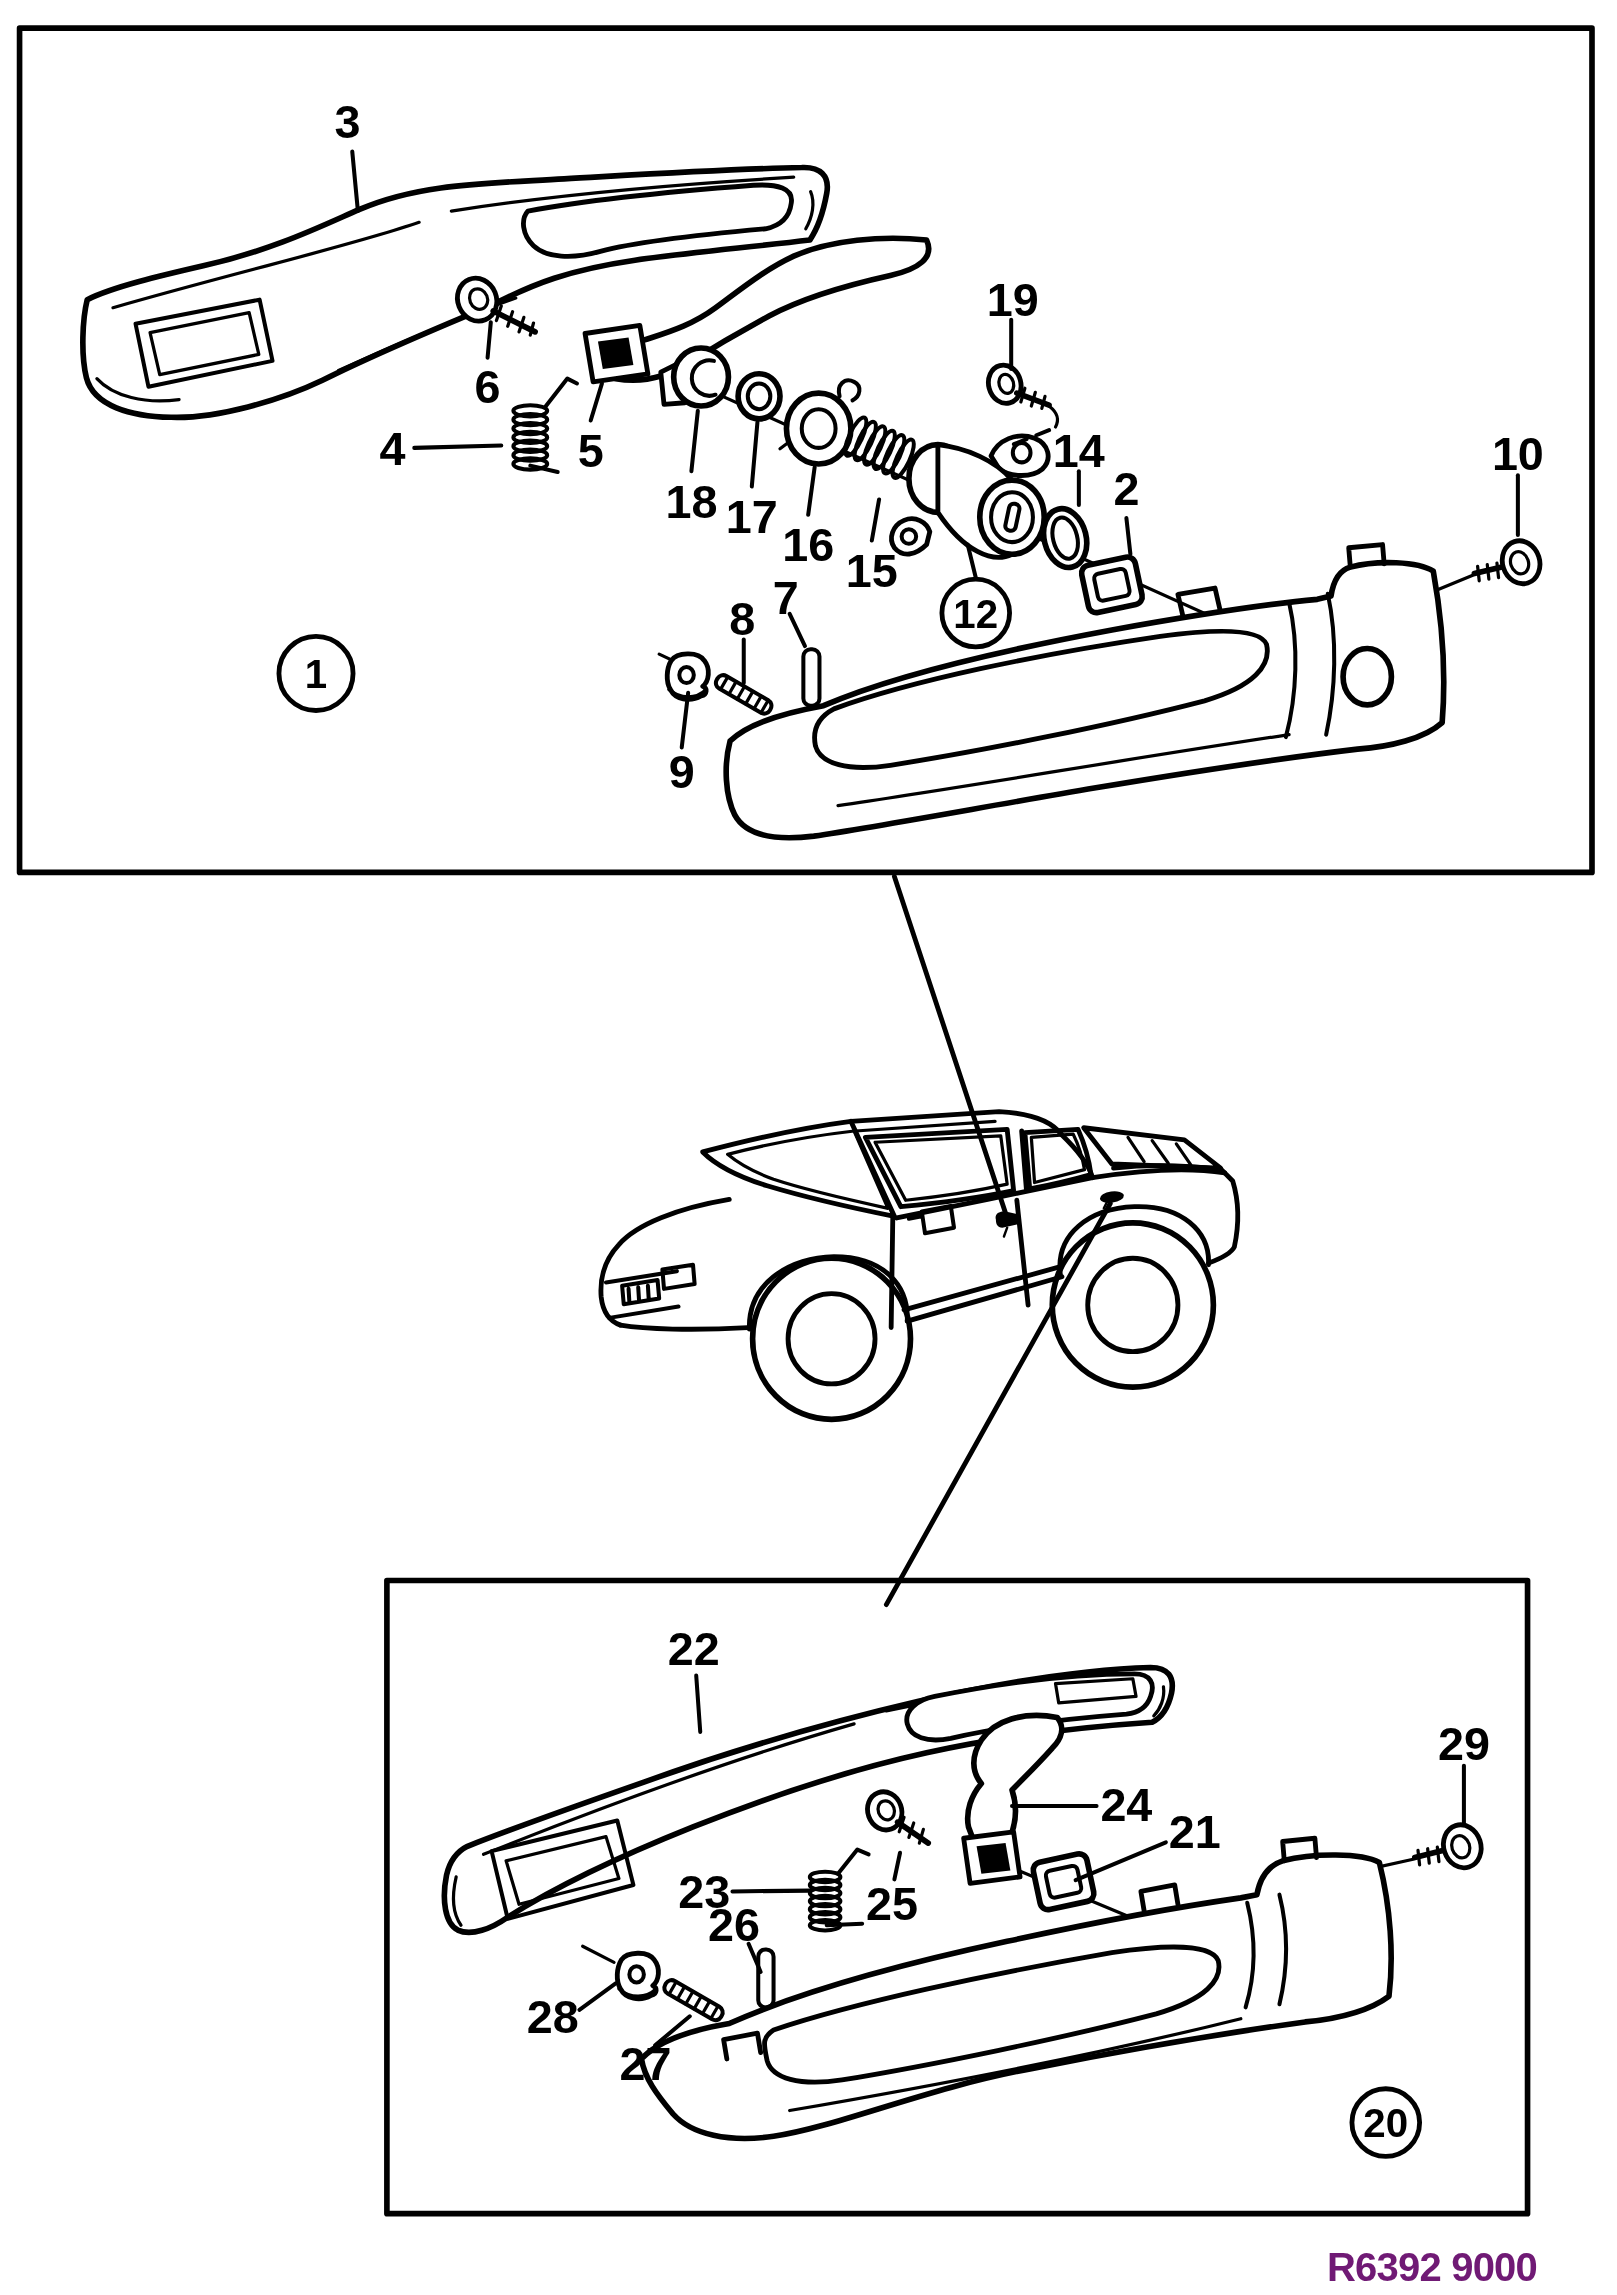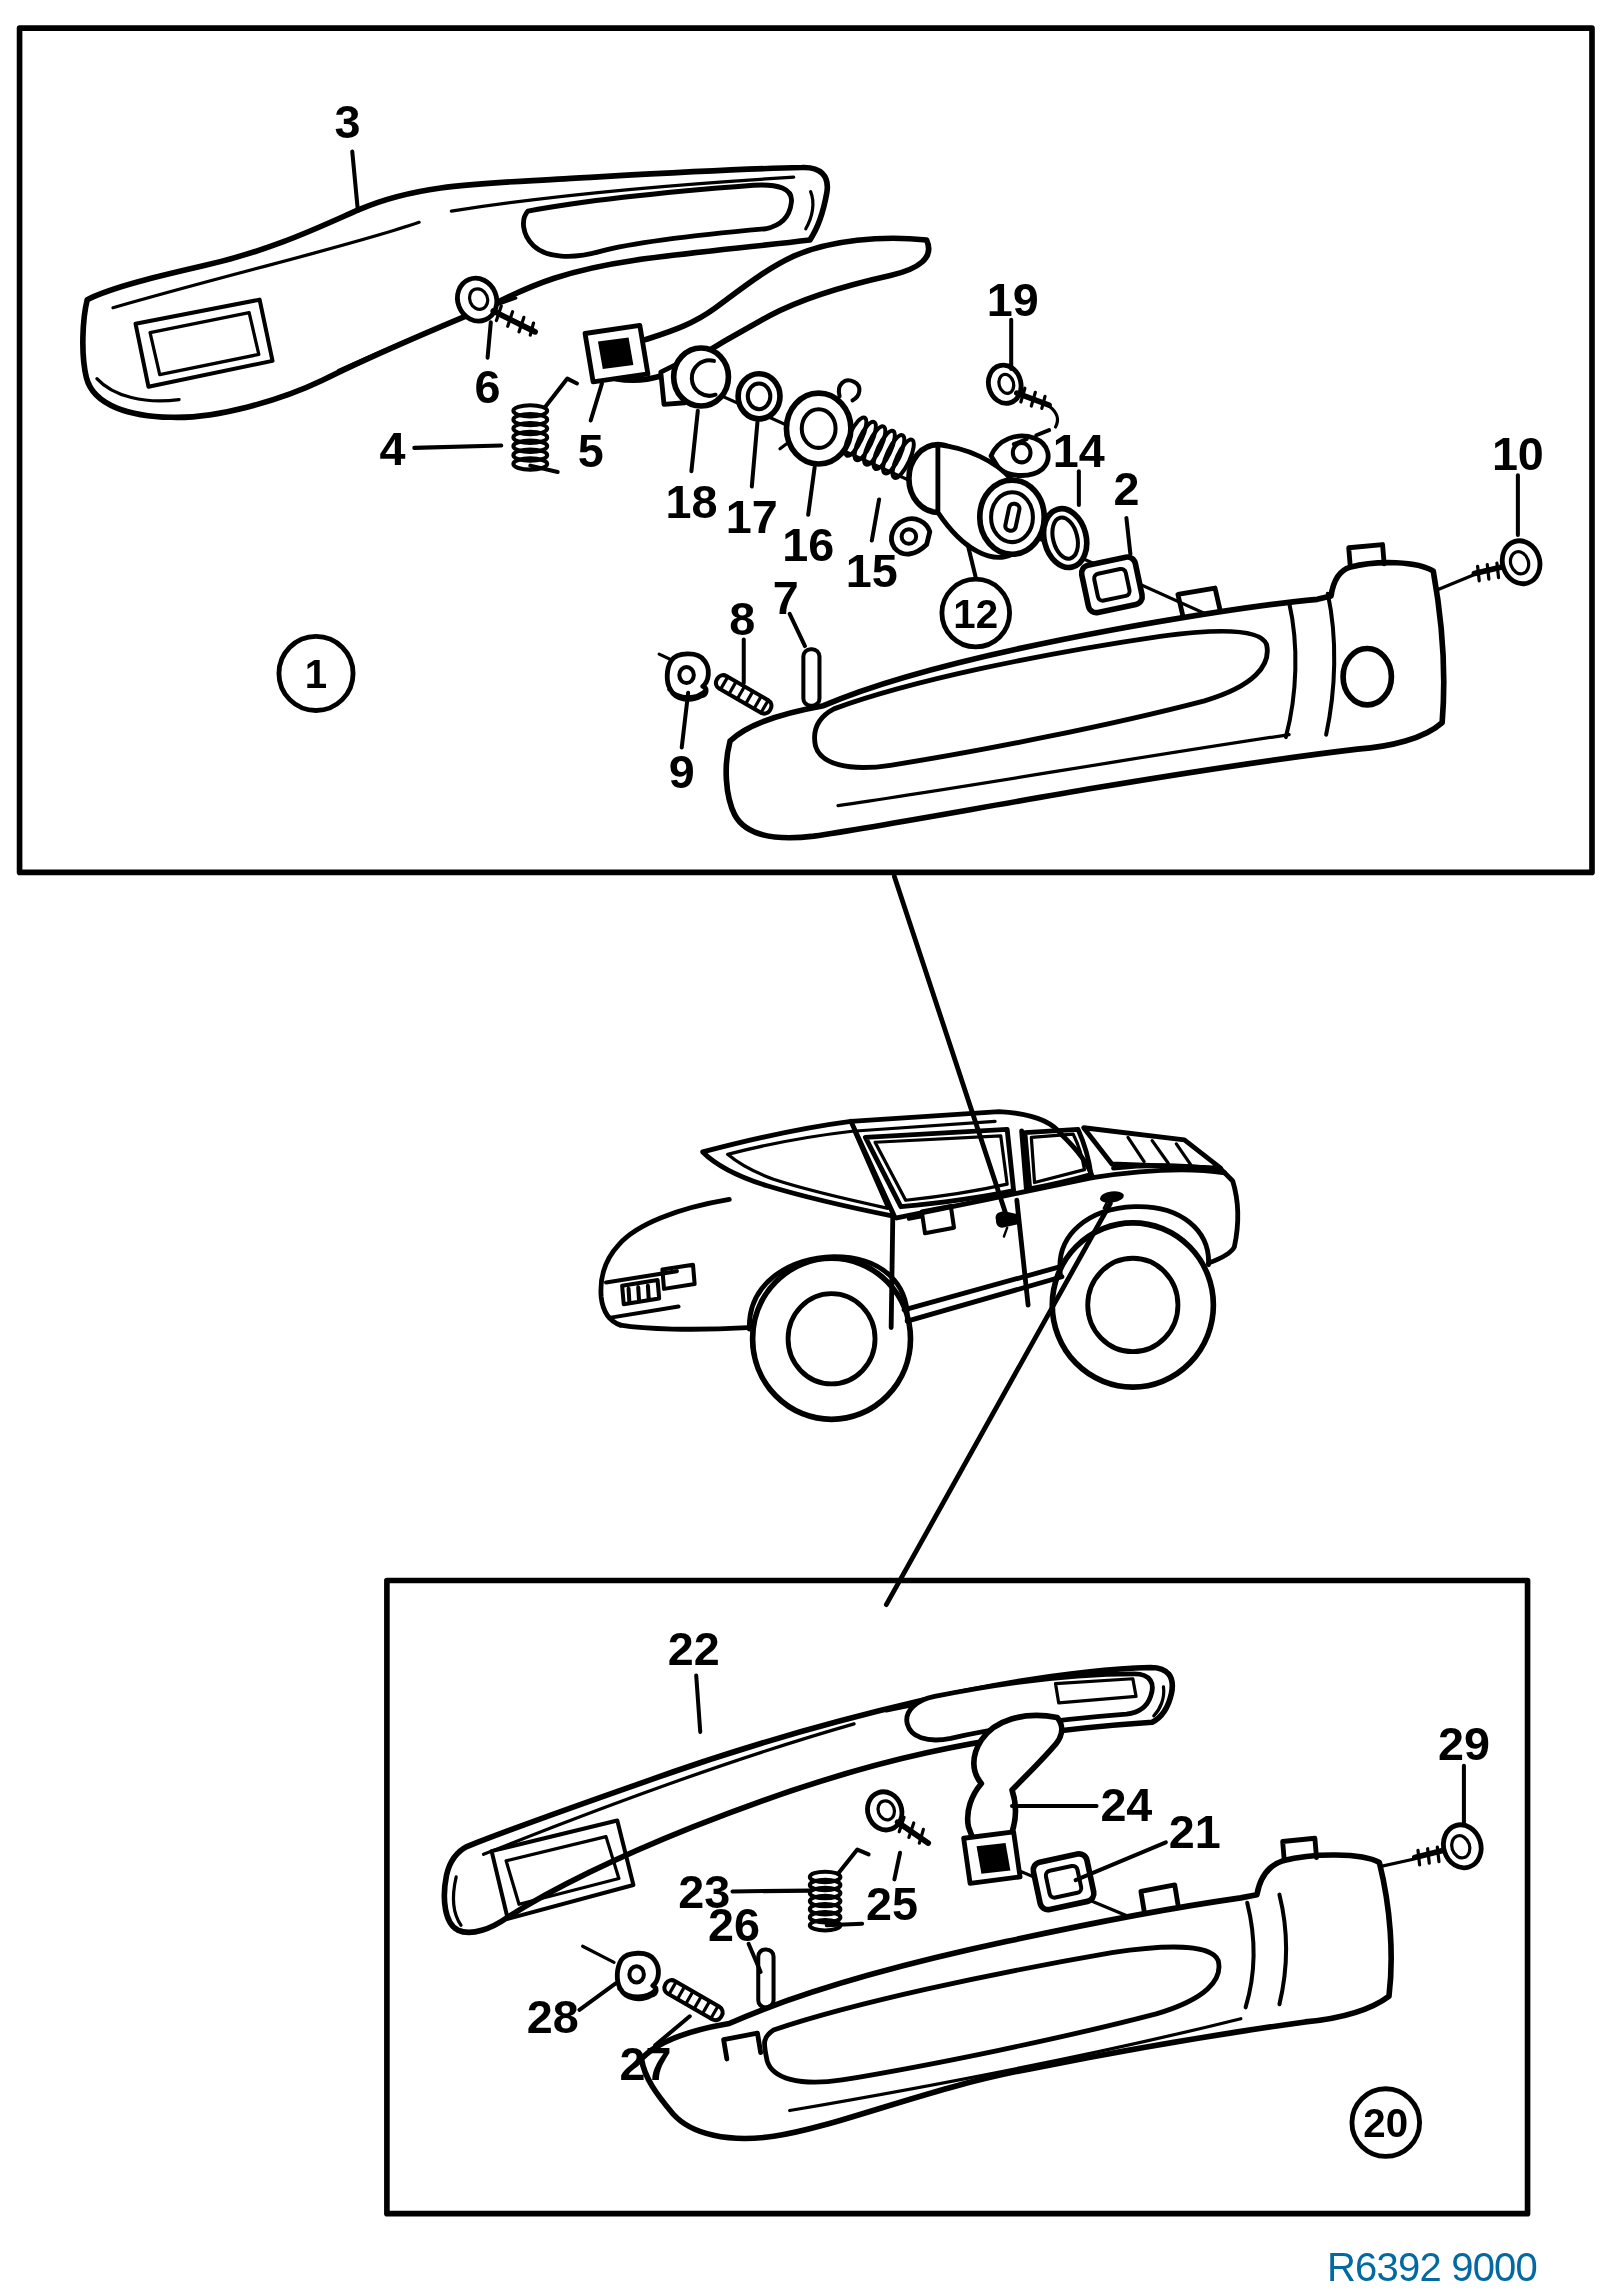--- a/index.html
+++ b/index.html
@@ -14,22 +14,22 @@
   .kfill{fill:#000000;stroke:none;}
   .box{stroke-width:7;fill:none;}
   .leader{stroke-width:5;}
   .axis{stroke-width:4;}
   .dash{stroke-dasharray:17 13;stroke-width:5;}
   text{font-family:"Liberation Sans", sans-serif;font-weight:700;fill:#000;
        stroke:none;text-anchor:middle;}
   .callout{font-size:58px;}
   .callout-circled{font-size:50px;}
   .callout-circle{fill:#fff;stroke:#000;stroke-width:6;}
-  #refcode{position:absolute;top:2245px;right:81px;font-size:40px;font-weight:400;
-           letter-spacing:-0.8px;color:#0369a1;white-space:nowrap;}
+  #refcode{position:absolute;top:2245px;right:81px;font-size:40px;font-weight:700;
+           letter-spacing:-0.8px;color:#701a75;white-space:nowrap;}
 </style>
 </head>
 <body>
 
 <div id="canvas">
 <svg width="1618" height="2295" viewBox="0 0 2008 2849">
 
   <g>
     <rect class="box" x="24" y="35" width="1952" height="1048"></rect>
 

